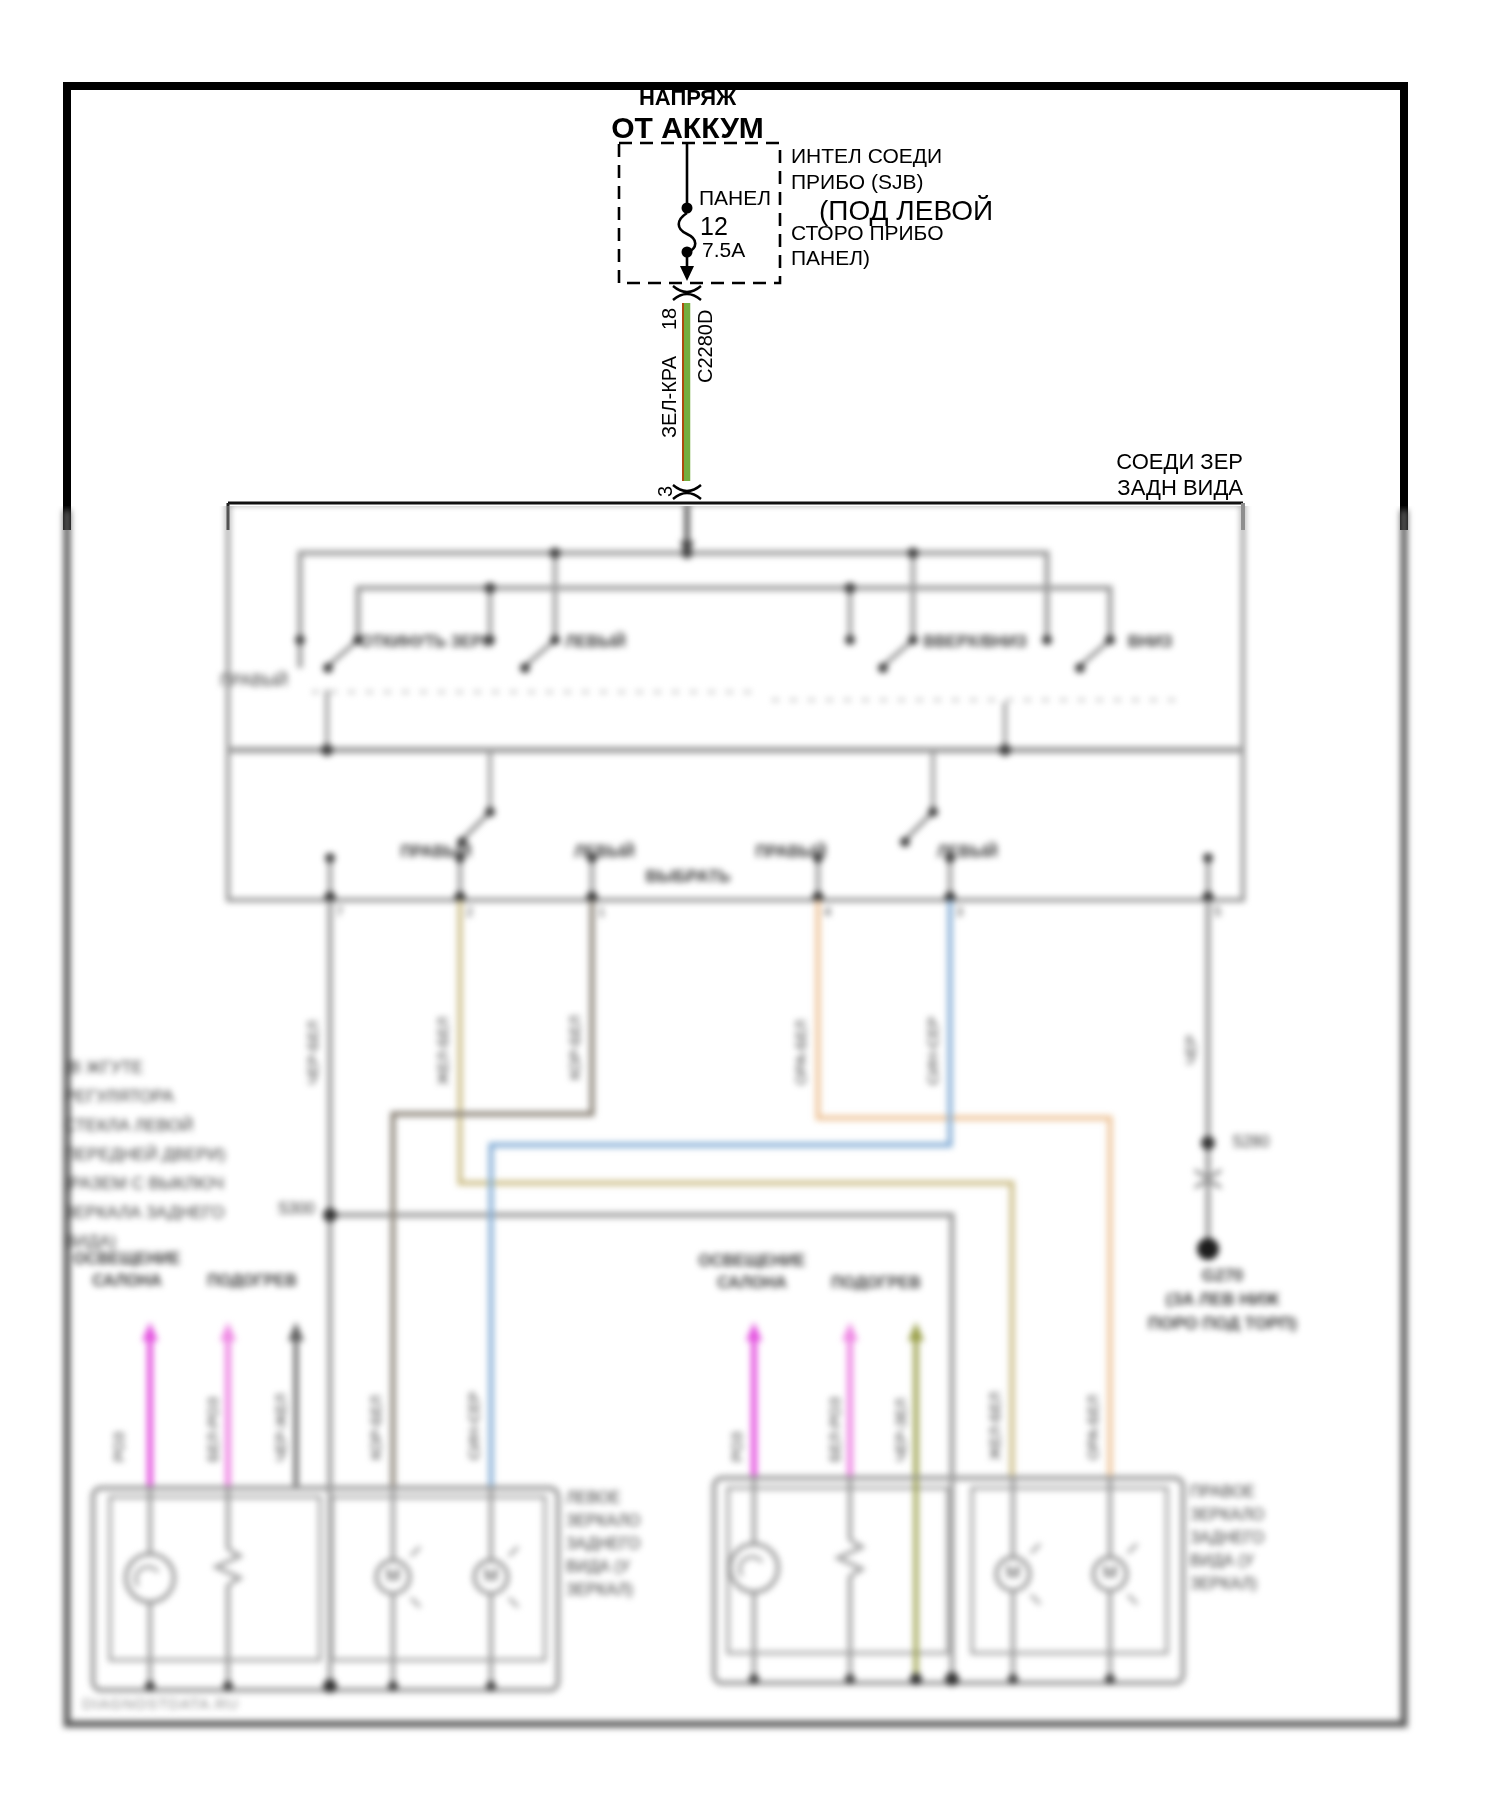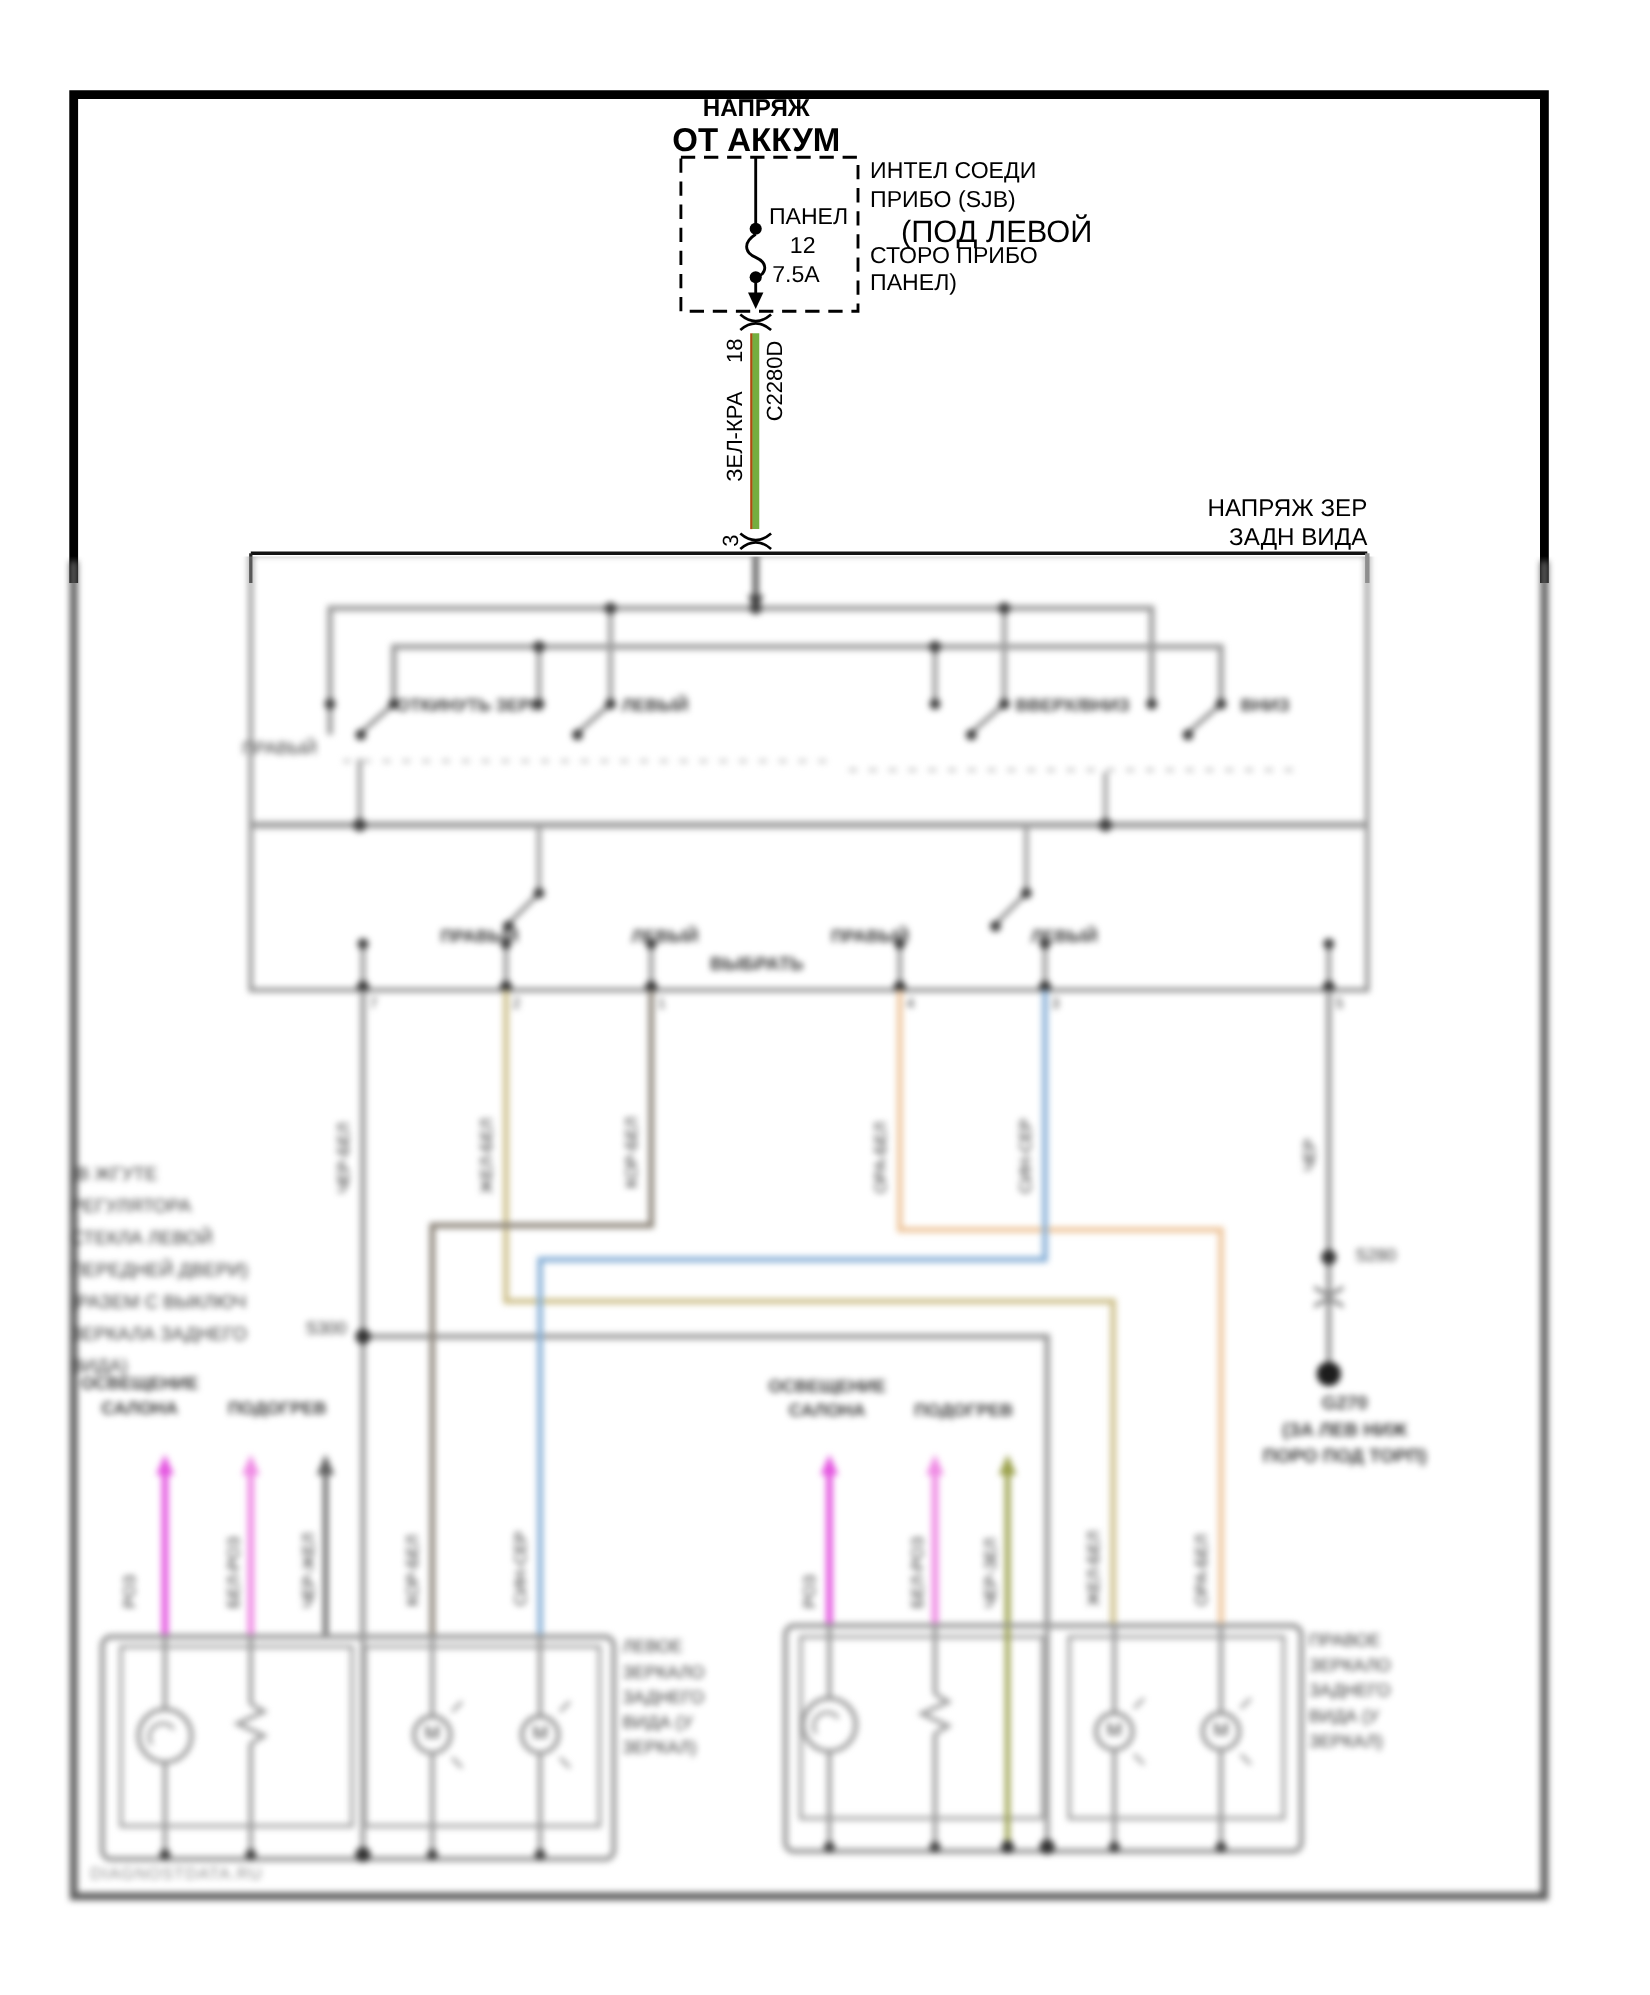--- a/index.html
+++ b/index.html
@@ -39,32 +39,32 @@
       <path d="M673,485 Q687,497 701,485" fill="none" stroke="#000" stroke-width="2.4"></path>
       <path d="M673,499 Q687,487 701,499" fill="none" stroke="#000" stroke-width="2.4"></path>
       <line x1="228" y1="503" x2="1243" y2="503" stroke="#111" stroke-width="3.2"></line>
       <line x1="228" y1="503" x2="228" y2="552" stroke="#222" stroke-width="3"></line>
       <line x1="1243" y1="503" x2="1243" y2="552" stroke="#8d8d8d" stroke-width="4"></line>
     </svg>
 
     <div class="t c" style="left:600px;top:85px;width:175px;font-size:22px;">НАПРЯЖ</div>
     <div class="t c" style="left:600px;top:111px;width:175px;font-size:30px;">ОТ АККУМ</div>
     <div class="t" style="left:699px;top:186px;font-size:21px;">ПАНЕЛ</div>
-    <div class="t" style="left:718px;top:212px;font-size:21px;">12</div>
+    <div class="t" style="left:700px;top:212px;font-size:25px;">12</div>
     <div class="t" style="left:702px;top:238px;font-size:21px;">7.5A</div>
     <div class="t" style="left:791px;top:144px;font-size:21px;">ИНТЕЛ СОЕДИ</div>
     <div class="t" style="left:791px;top:170px;font-size:21px;">ПРИБО (SJB)</div>
     <div class="t" style="left:791px;top:195px;font-size:28px;margin-left:28px;">(ПОД ЛЕВОЙ</div>
     <div class="t" style="left:791px;top:221px;font-size:21px;">СТОРО ПРИБО</div>
     <div class="t" style="left:791px;top:246px;font-size:21px;">ПАНЕЛ)</div>
     <div class="t rot" style="left:658px;top:330px;font-size:20px;">18</div>
     <div class="t rot" style="left:694px;top:383px;font-size:20px;">C2280D</div>
     <div class="t rot" style="left:658px;top:438px;font-size:20px;">ЗЕЛ-КРА</div>
     <div class="t rot" style="left:654px;top:497px;font-size:20px;">3</div>
-    <div class="t r" style="left:1040px;top:449px;width:203px;font-size:22px;">НАПРЯЖ ЗЕР</div>
+    <div class="t r" style="left:1040px;top:449px;width:203px;font-size:22px;">СОЕДИ ЗЕР</div>
     <div class="t r" style="left:1040px;top:475px;width:203px;font-size:22px;">ЗАДН ВИДА</div>
   </div>
 
   <div class="lay" id="blurwrap">
   <div class="lay" id="blur">
     <svg width="1500" height="1814" viewBox="0 0 1500 1814">
 
       <path d="M67,510 L67,1724 L1404,1724 L1404,510" fill="none" stroke="#5e5e5e" stroke-width="7"></path>
 
       <rect x="228" y="503" width="1015" height="397" fill="none" stroke="#8f8f8f" stroke-width="4"></rect>

